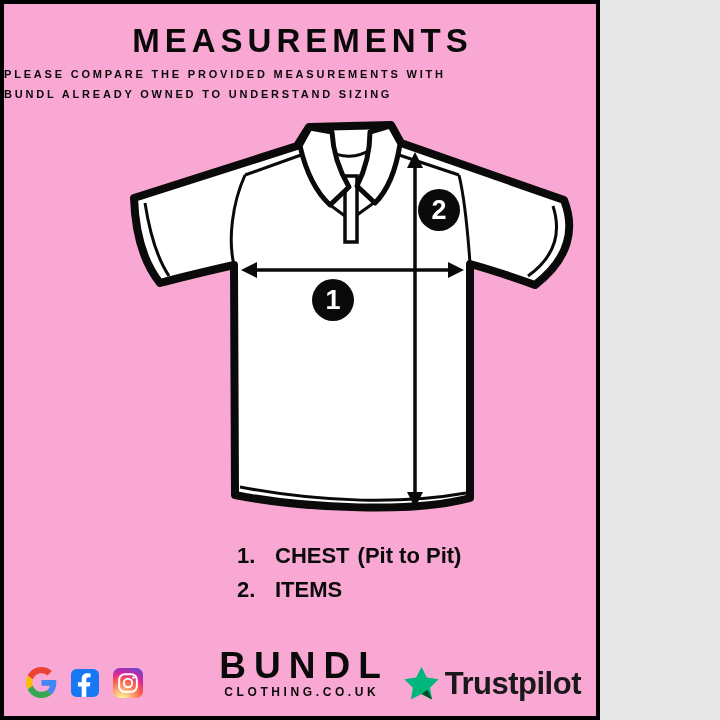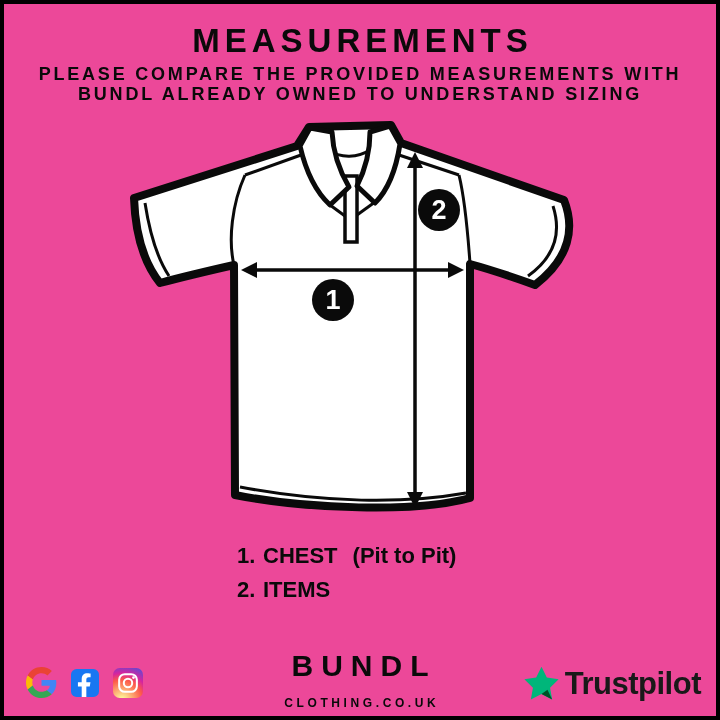--- a/index.html
+++ b/index.html
@@ -1,43 +1,43 @@
 <!DOCTYPE html>
 <html><head>
 <meta charset="utf-8">
 <style>
   html,body{margin:0;padding:0;background:#e8e8e8;}
   .frame{
-    position:relative;width:720px;height:720px;box-sizing:border-box;
-    background:#ec4899;border:4px solid #000;overflow:hidden;
+    position:relative;width:600px;height:720px;box-sizing:border-box;
+    background:#f9a8d4;border:4px solid #000;overflow:hidden;
     font-family:"Liberation Sans", sans-serif;color:#0a0a0a;
   }
   
   .title{
     position:absolute;top:18px;left:0;width:100%;text-align:center;
     font-size:33px;font-weight:800;letter-spacing:5px;text-indent:5px;
   }
   .subtitle{
-    position:absolute;top:60px;left:0;width:100%;text-align:center;
-    font-size:18px;font-weight:700;letter-spacing:2.8px;line-height:20px;
+    position:absolute;top:60px;left:0;width:100%;text-align:left;
+    font-size:11px;font-weight:700;letter-spacing:2.8px;line-height:20px;
   }
   
   .diagram-svg{position:absolute;left:0;top:0;width:720px;height:720px;}
   
   .legend{position:absolute;left:233px;top:539px;}
   .legend-row{display:flex;align-items:baseline;font-size:22px;font-weight:bold;margin-bottom:8px;}
   .legend-num{width:26px;}
-  .legend-name{}
-  .legend-detail{margin-left:15px;}
+  .legend-name{margin-left:12px;}
+  .legend-detail{margin-left:8px;}
   
   .social{position:absolute;left:22px;top:663px;display:flex;align-items:center;gap:14px;}
   .social-icon{display:block;}
   .brand{position:absolute;left:0;top:644px;width:100%;text-align:center;}
-  .brand-name{font-size:30px;font-weight:800;letter-spacing:8px;text-indent:8px;line-height:36px;}
-  .brand-domain{font-size:12px;font-weight:700;letter-spacing:3.6px;text-indent:3.6px;margin-top:12px;}
+  .brand-name{font-size:37px;font-weight:800;letter-spacing:8px;text-indent:8px;line-height:36px;}
+  .brand-domain{font-size:12px;font-weight:700;letter-spacing:3.6px;text-indent:3.6px;margin-top:1px;}
   .trustpilot{position:absolute;right:15px;top:661px;display:flex;align-items:center;gap:5px;}
   .trustpilot-label{font-size:31px;font-weight:600;color:#191919;letter-spacing:-0.5px;}
 </style>
 </head>
 <body>
 
 <div class="frame">
 
   <div class="title">MEASUREMENTS</div>
   <div class="subtitle">

